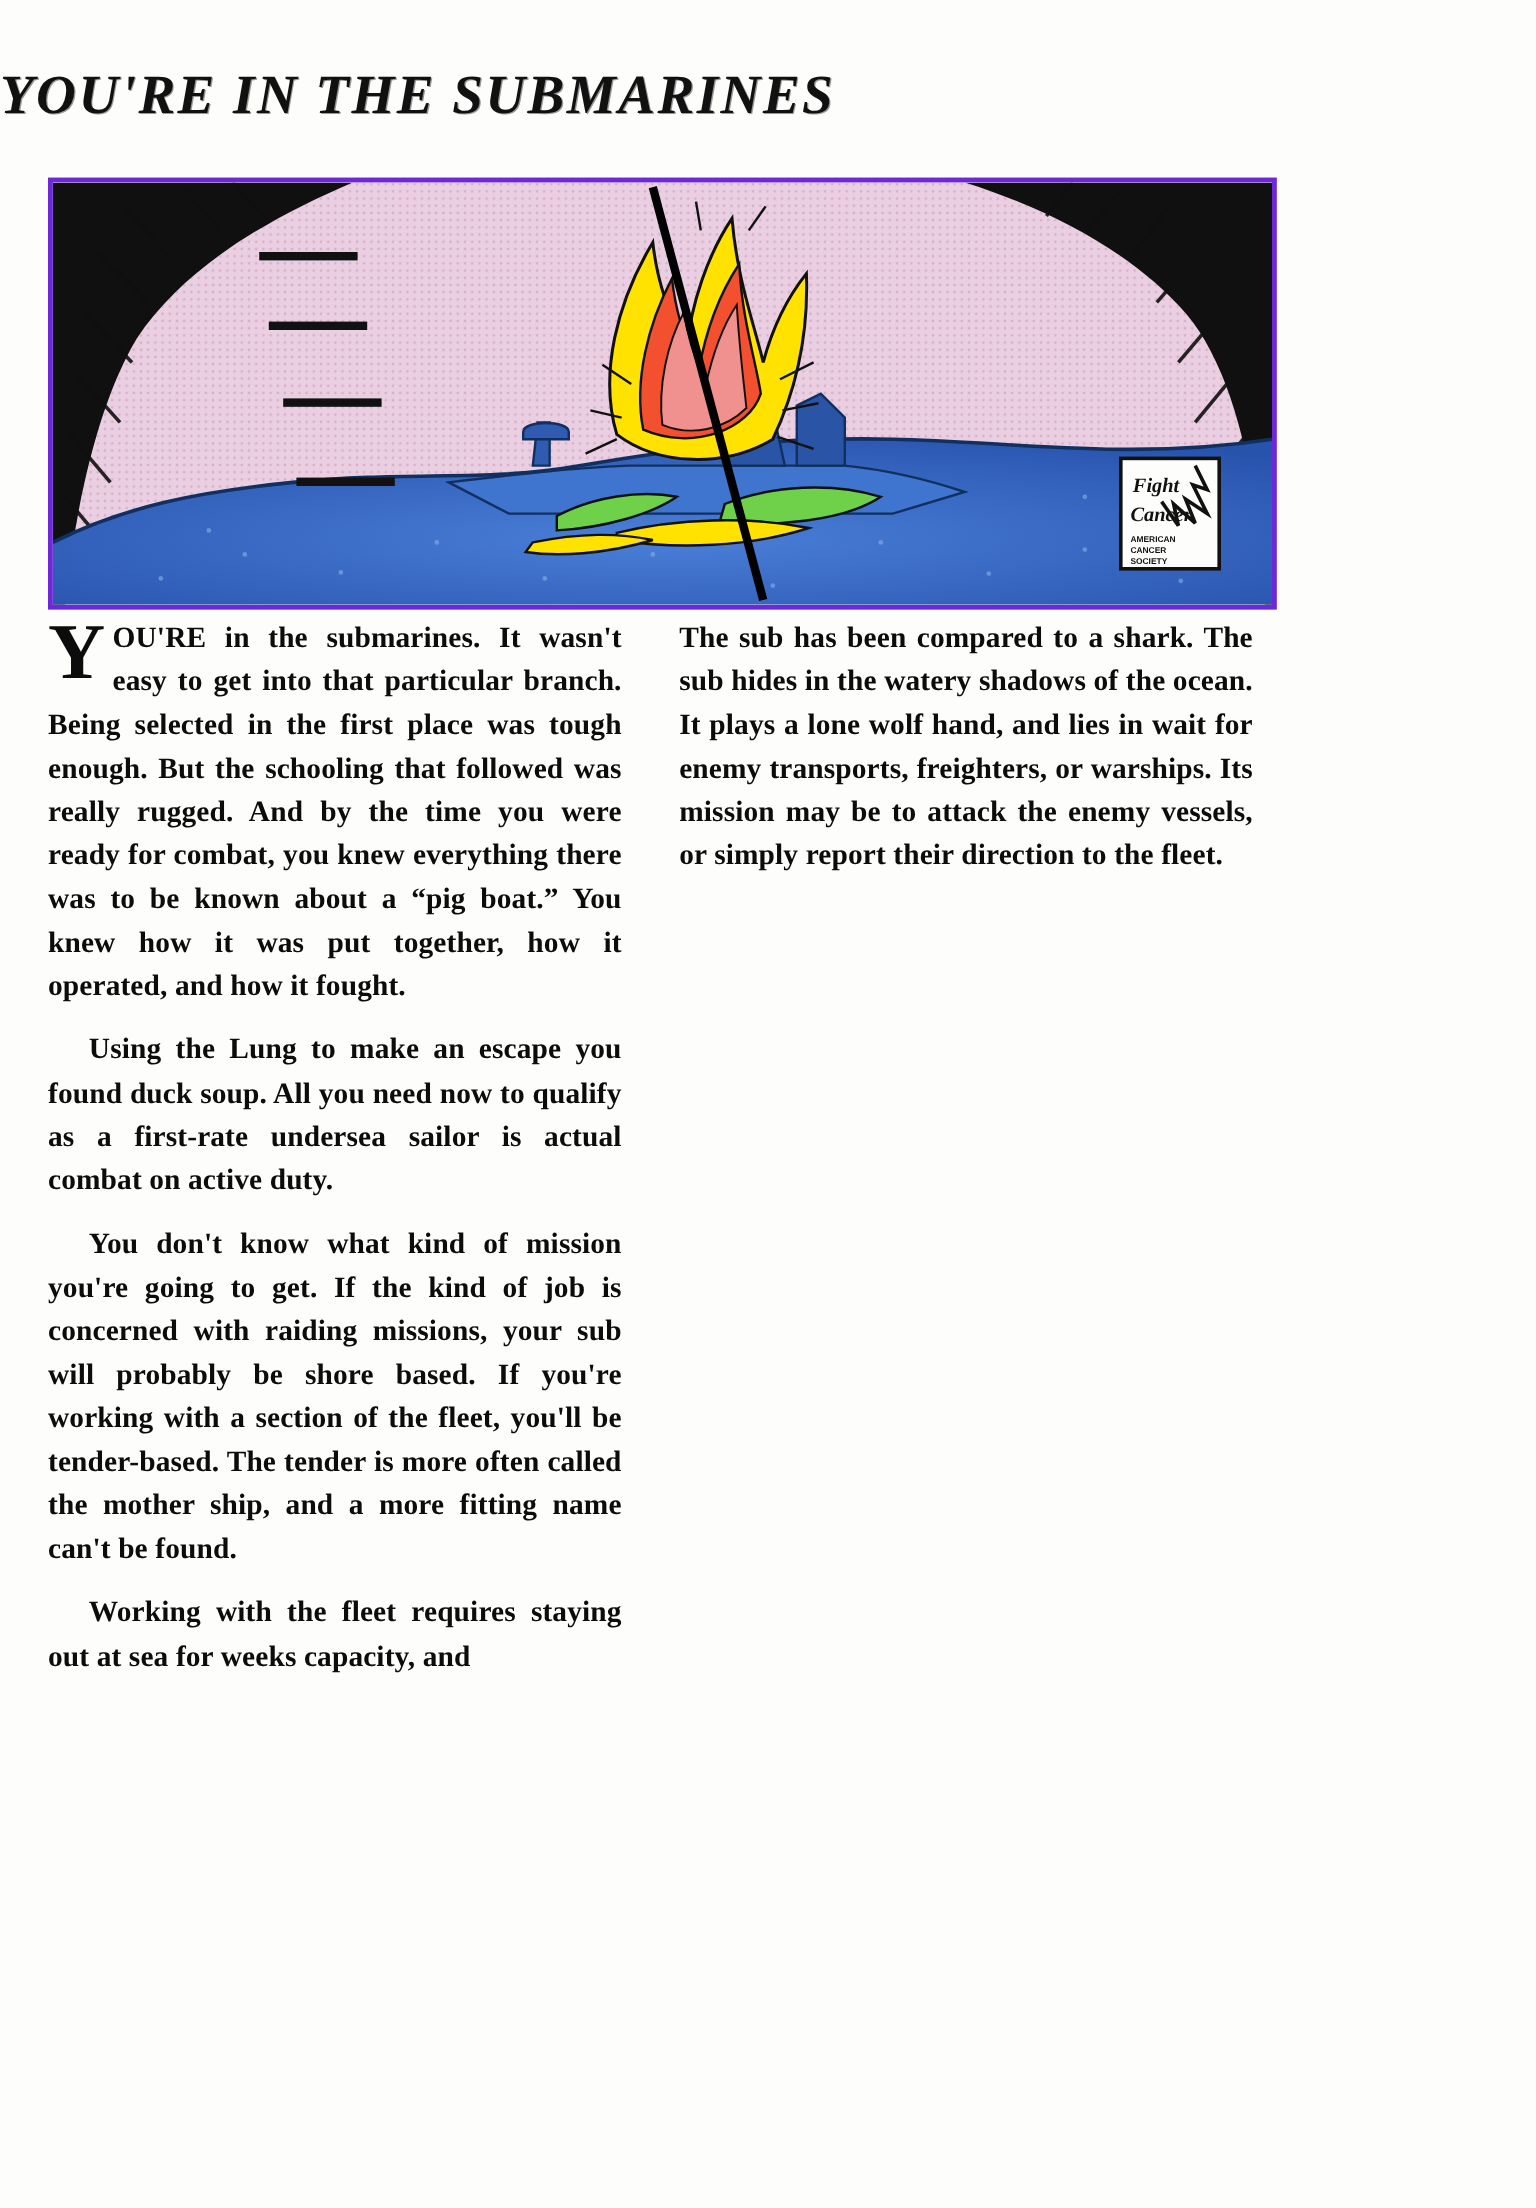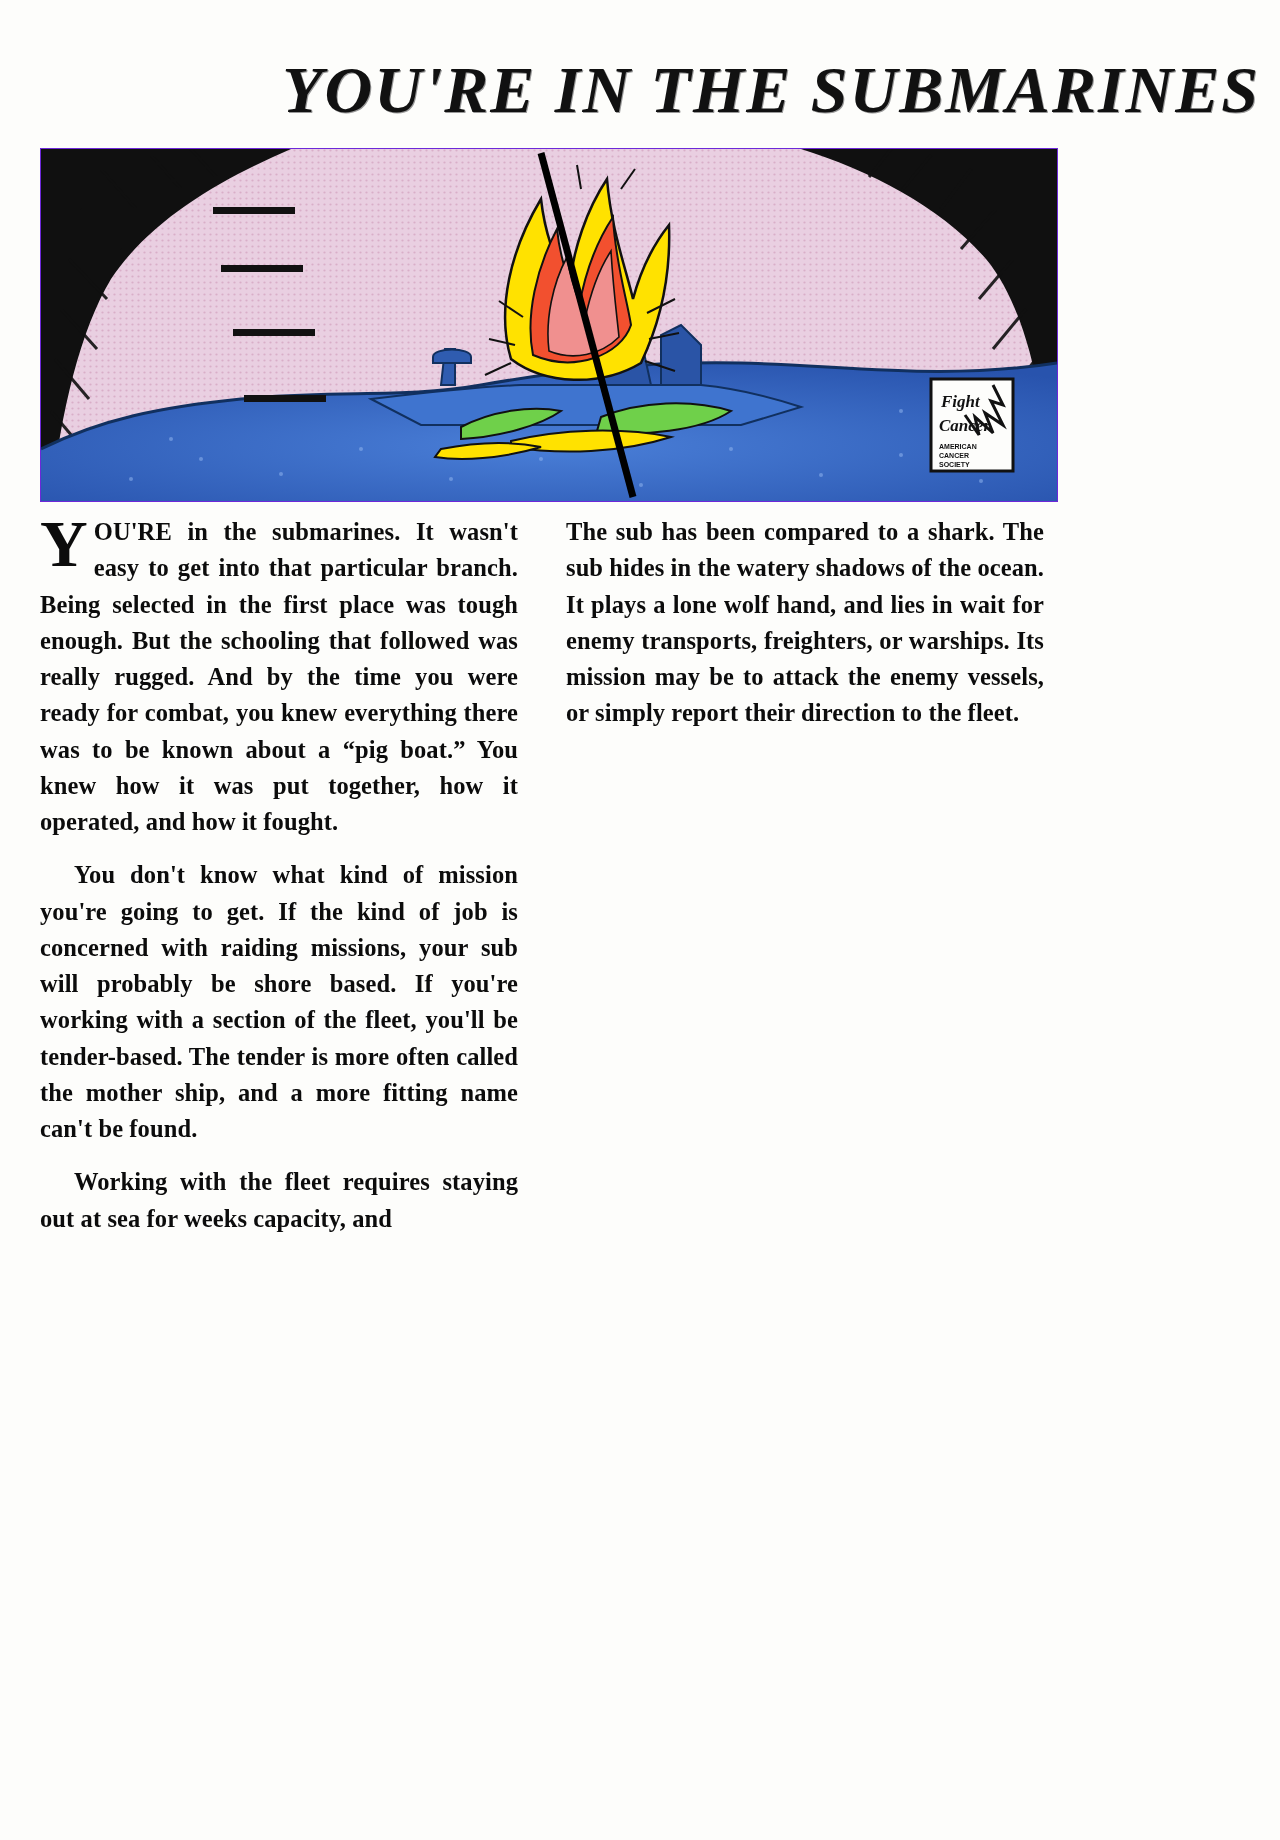--- a/index.html
+++ b/index.html
@@ -20,39 +20,39 @@
     height: 1840px;
     background: #fdfdfb;
   }
 
   
   .title {
     position: absolute;
     top: 52px;
     left: 0;
     width: 1260px;
-    text-align: right;
+    text-align: left;
     font-family: "Liberation Serif", serif;
     font-style: italic;
     font-weight: bold;
-    font-size: 66px;
+    font-size: 46px;
     letter-spacing: 2px;
     color: #111;
     text-shadow: 1px 1px 0 #999;
   }
 
   
   .illo {
     position: absolute;
     left: 40px;
     top: 148px;
     width: 1016px;
     height: 352px;
     overflow: hidden;
-    border: 1px solid #6d28d9;
+    border: 4px solid #6d28d9;
     background: #e8cfe0;
   }
   .illo svg { display: block; }
 
   
   .col {
     position: absolute;
     top: 514px;
     width: 478px;
     font-family: "Liberation Serif", serif;
@@ -196,20 +196,21 @@
         <text x="898" y="309" font-family="Liberation Sans, sans-serif" font-size="7" font-weight="bold" fill="#111">CANCER</text>
         <text x="898" y="318" font-family="Liberation Sans, sans-serif" font-size="7" font-weight="bold" fill="#111">SOCIETY</text>
       </g>
     </svg>
   </div>
 
   <div class="col left">
     <p class="first">
       <span class="dropcap">Y</span><span>OU'RE in the submarines. It wasn't easy to get into that particular branch. Being selected in the first place was tough enough. But the schooling that followed was really rugged. And by the time you were ready for combat, you knew everything there was to be known about a “pig boat.” You knew how it was put together, how it operated, and how it fought.</span>
     </p>
+    <p>Using the Lung to make an escape you found duck soup. All you need now to qualify as a first-rate undersea sailor is actual combat on active duty.</p>
     <p>You don't know what kind of mission you're going to get. If the kind of job is concerned with raiding missions, your sub will probably be shore based. If you're working with a section of the fleet, you'll be tender-based. The tender is more often called the mother ship, and a more fitting name can't be found.</p>
     <p>Working with the fleet requires staying out at sea for weeks capacity, and</p>
   </div>
 
   <div class="col right">
     <p>The sub has been compared to a shark. The sub hides in the watery shadows of the ocean. It plays a lone wolf hand, and lies in wait for enemy transports, freighters, or warships. Its mission may be to attack the enemy vessels, or simply report their direction to the fleet.</p>
   </div>
 
 </div>
 

